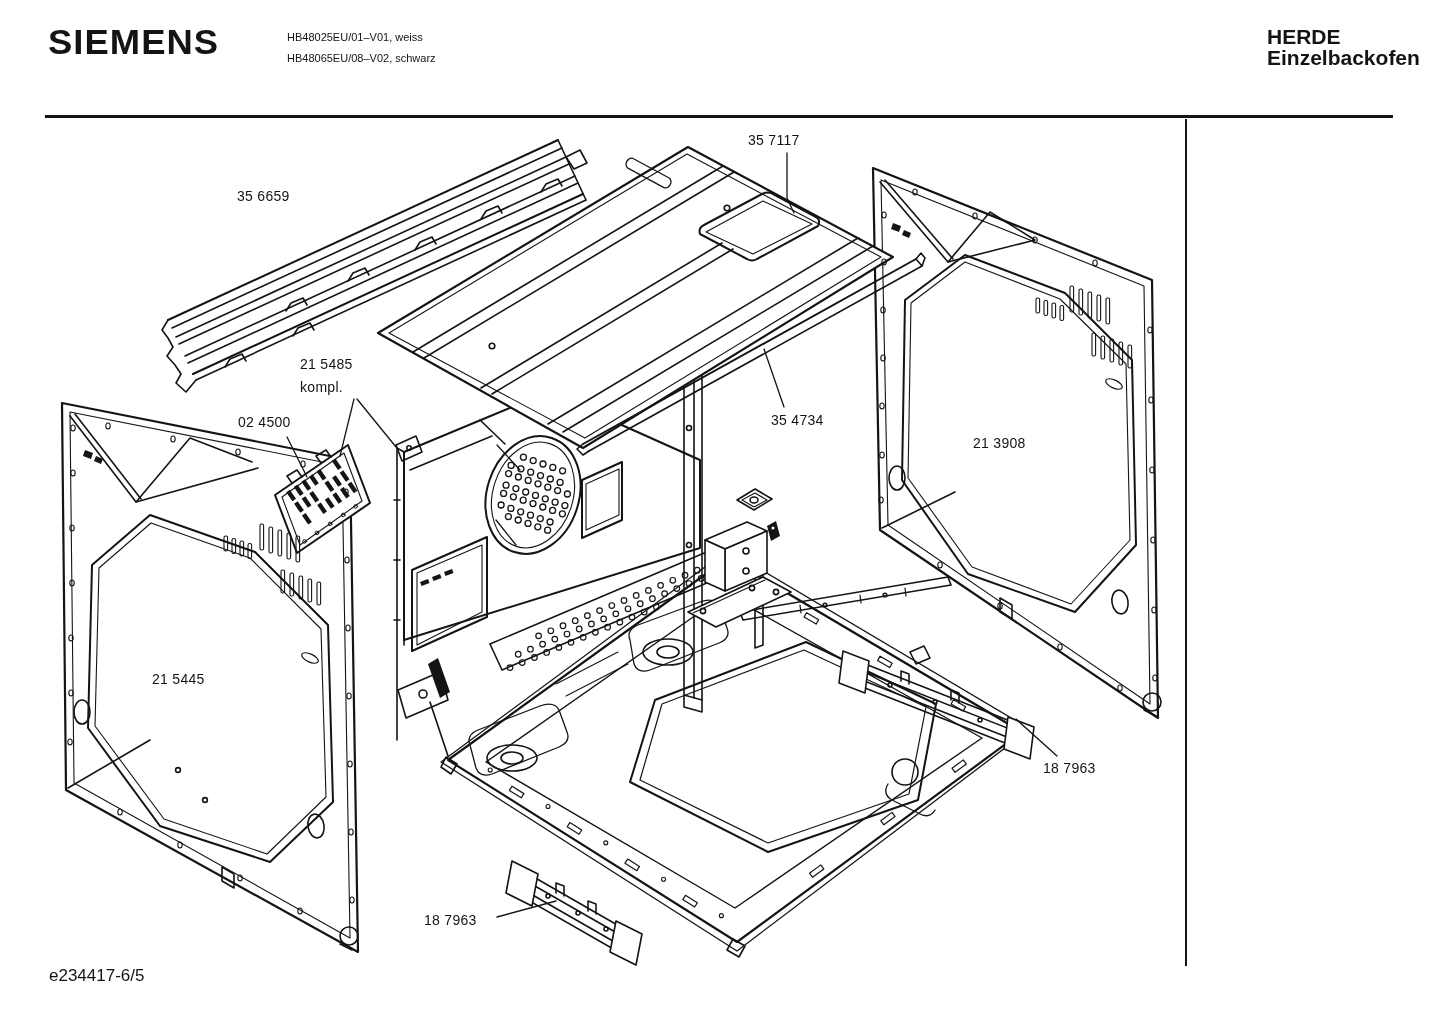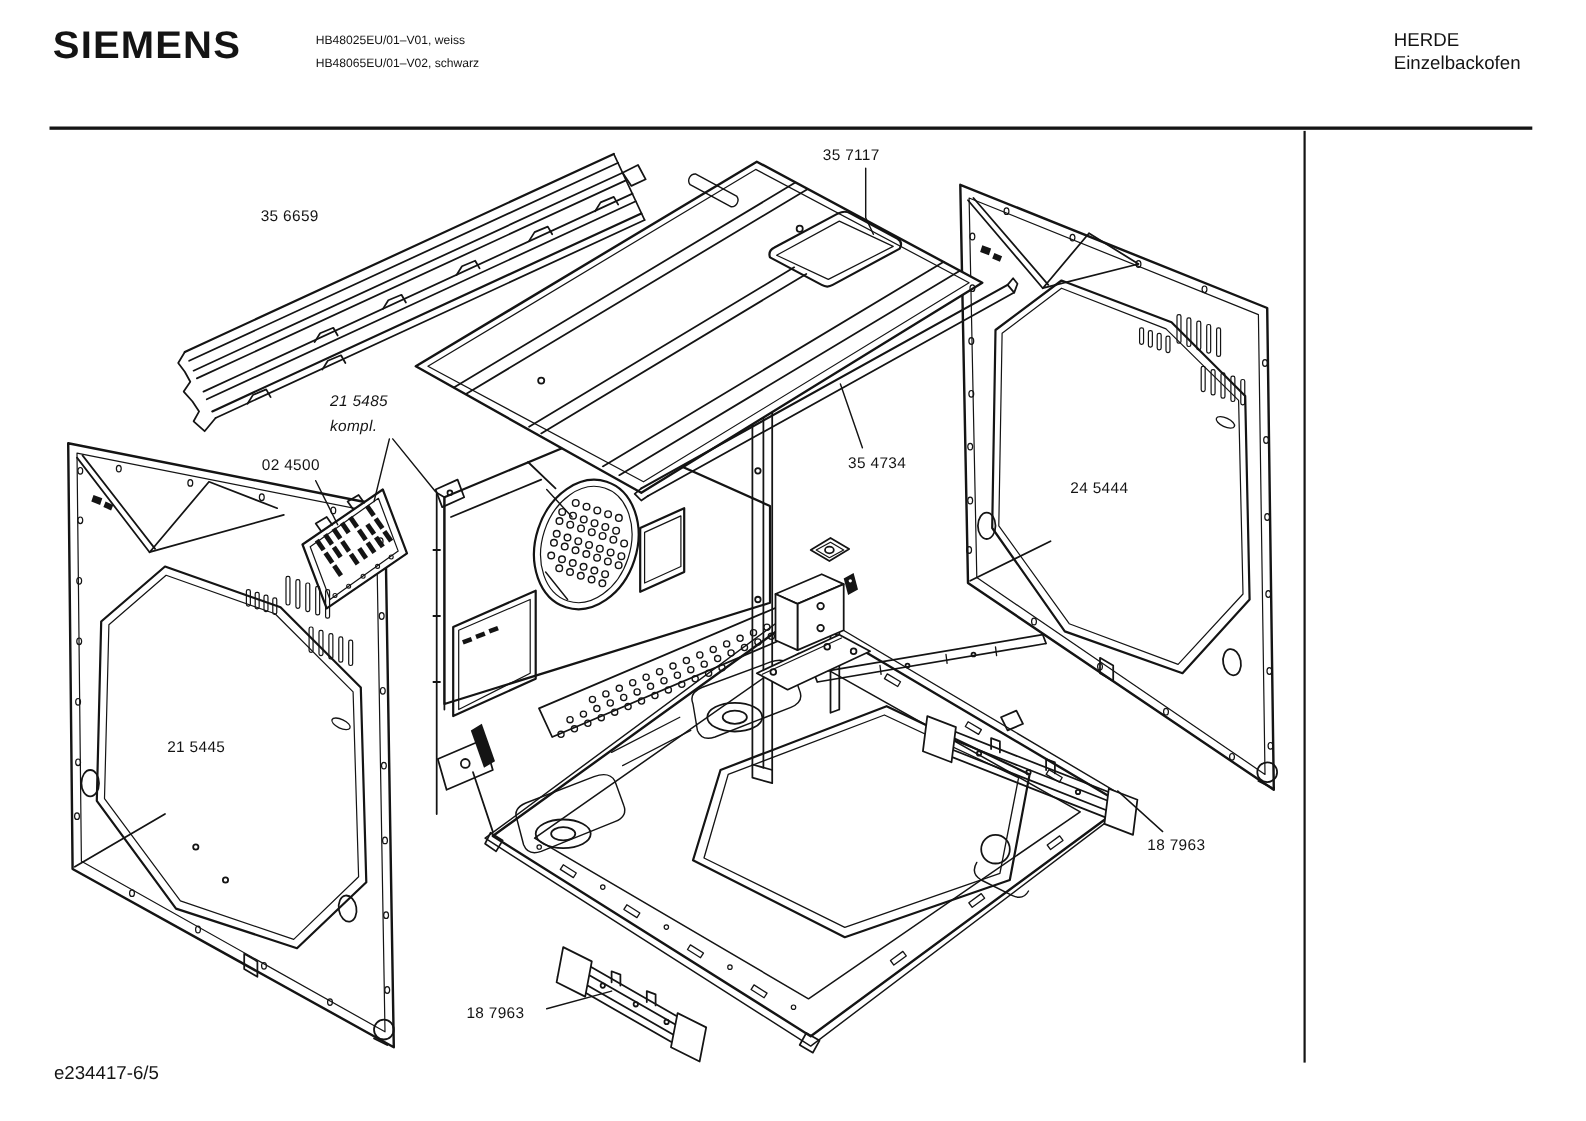--- a/index.html
+++ b/index.html
@@ -1,53 +1,53 @@
 <!DOCTYPE html>
 <html><head>
 <meta charset="utf-8">
 <style>
   html,body{margin:0;padding:0;}
   body{width:1442px;height:1019px;background:#ffffff;position:relative;overflow:hidden;
        font-family:"Liberation Sans",sans-serif;color:#141414;}
   .abs{position:absolute;}
   .brand{left:48px;top:22px;font-size:35px;font-weight:bold;letter-spacing:1px;transform:scaleX(1.04);transform-origin:left top;}
   .models{left:287px;top:27px;font-size:11px;line-height:21px;}
-  .cat{left:1267px;top:26px;font-size:17px;line-height:21px;}
+  .cat{left:1267px;top:26px;font-size:21px;line-height:21px;font-weight:bold;}
   .hrule{left:45px;top:115px;width:1348px;height:3px;background:#141414;}
   .vrule{left:1185px;top:119px;width:2px;height:847px;background:#141414;}
   .footer-code{left:49px;top:966px;font-size:17px;text-align:center;}
   .part-label{position:absolute;font-size:14px;letter-spacing:.3px;white-space:nowrap;line-height:23px;}
-  .part-label span{display:block;font-style:italic;}
+  .part-label span{display:block;}
   svg{position:absolute;left:0;top:0;}
 </style>
 </head>
 <body>
 
 <div class="abs brand">SIEMENS</div>
 <div class="abs models">
   <div>HB48025EU/01–V01, weiss</div>
-  <div>HB48065EU/01–V02, schwarz</div>
+  <div>HB48065EU/08–V02, schwarz</div>
 </div>
 <div class="abs cat">
   <div>HERDE</div>
   <div>Einzelbackofen</div>
 </div>
 <div class="abs hrule"></div>
 <div class="abs vrule"></div>
 <div class="abs footer-code">e234417-6/5</div>
 
 <div class="part-label" style="left:237px;top:185px">35 6659</div>
 <div class="part-label" style="left:748px;top:129px">35 7117</div>
 <div class="part-label" style="left:300px;top:353px">
   <span>21 5485</span>
   <span>kompl.</span>
 </div>
 <div class="part-label" style="left:238px;top:411px">02 4500</div>
 <div class="part-label" style="left:771px;top:409px">35 4734</div>
-<div class="part-label" style="left:973px;top:432px">24 5444</div>
+<div class="part-label" style="left:973px;top:432px">21 3908</div>
 <div class="part-label" style="left:152px;top:668px">21 5445</div>
 <div class="part-label" style="left:1043px;top:757px">18 7963</div>
 <div class="part-label" style="left:424px;top:909px">18 7963</div>
 
 <svg id="diagram-svg" width="1442" height="1019" viewBox="0 0 1442 1019" stroke="#141414" fill="none" stroke-width="1.6" stroke-linejoin="round" stroke-linecap="round">
 
   <g id="g-rightpanel">
     <path d="M873,168 L1152,280 L1158,718 L880,530 Z" stroke-width="2.2"></path>
     <path d="M881,180 L1144,286 L1150,704 L888,525 Z" stroke-width="1.1"></path>
     <path d="M905,300 L965,255 L1065,293 L1132,360 L1136,545 L1075,612 L968,574 L902,480 Z" stroke-width="2"></path>

